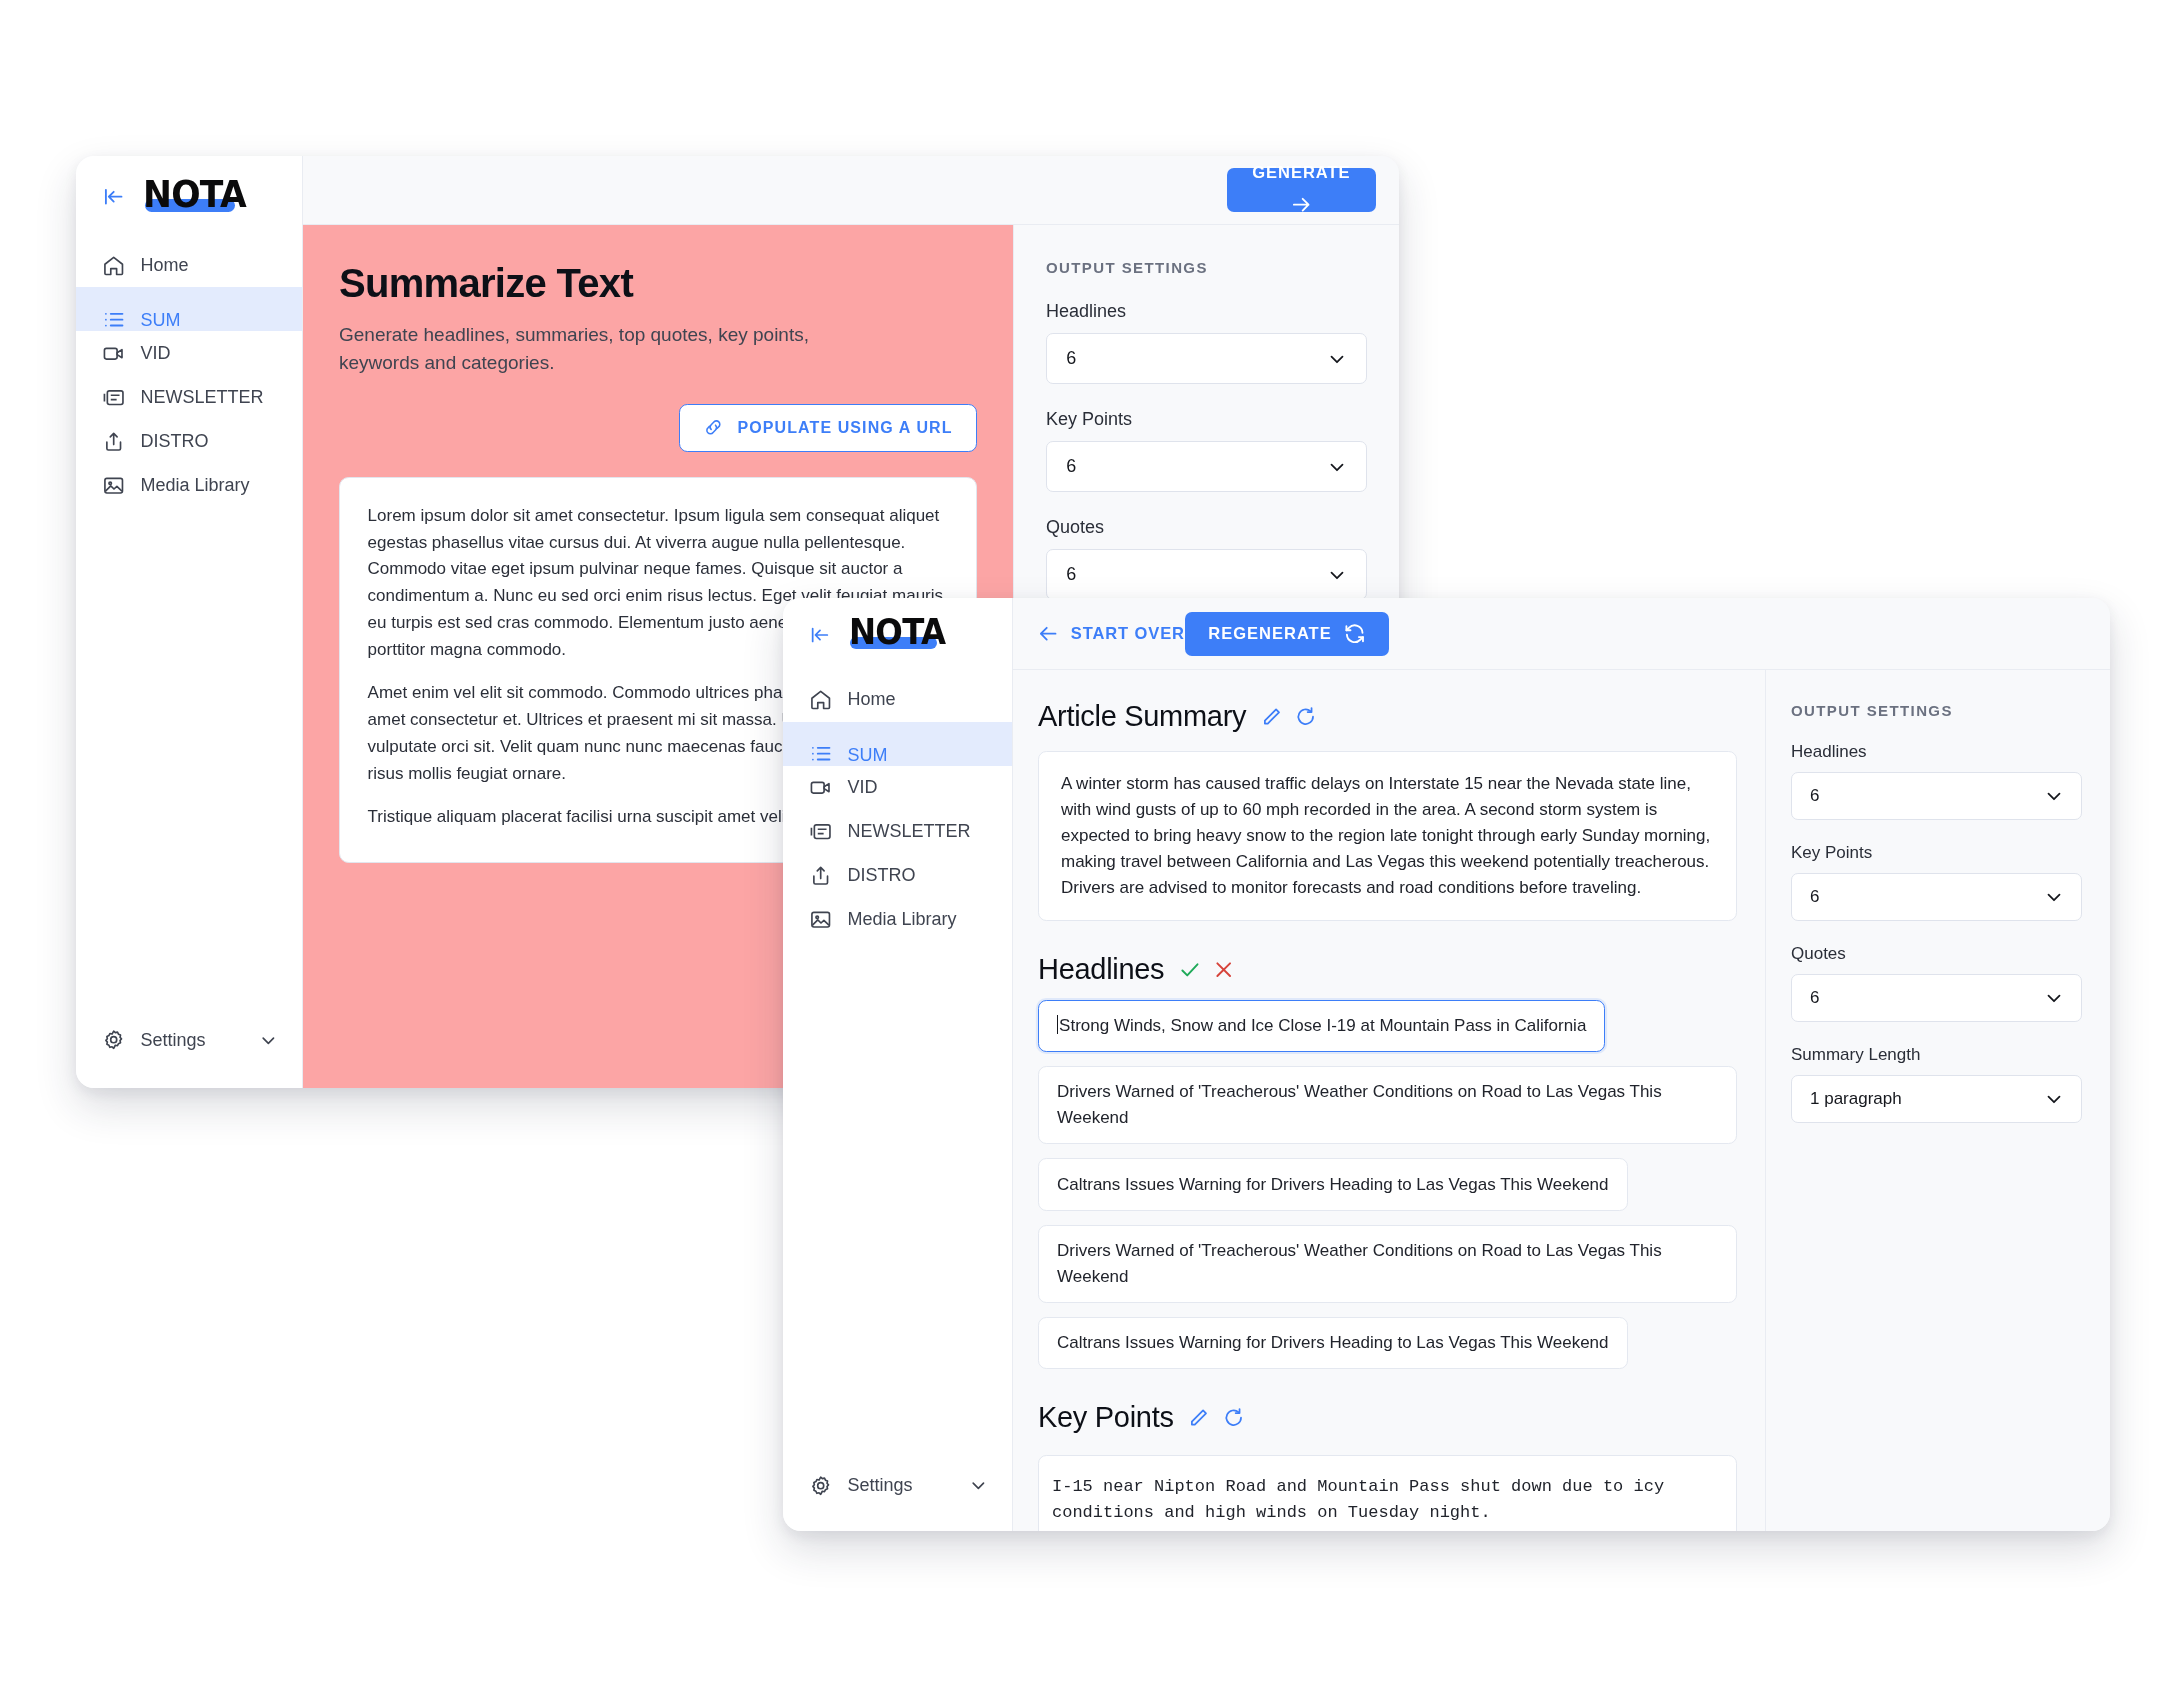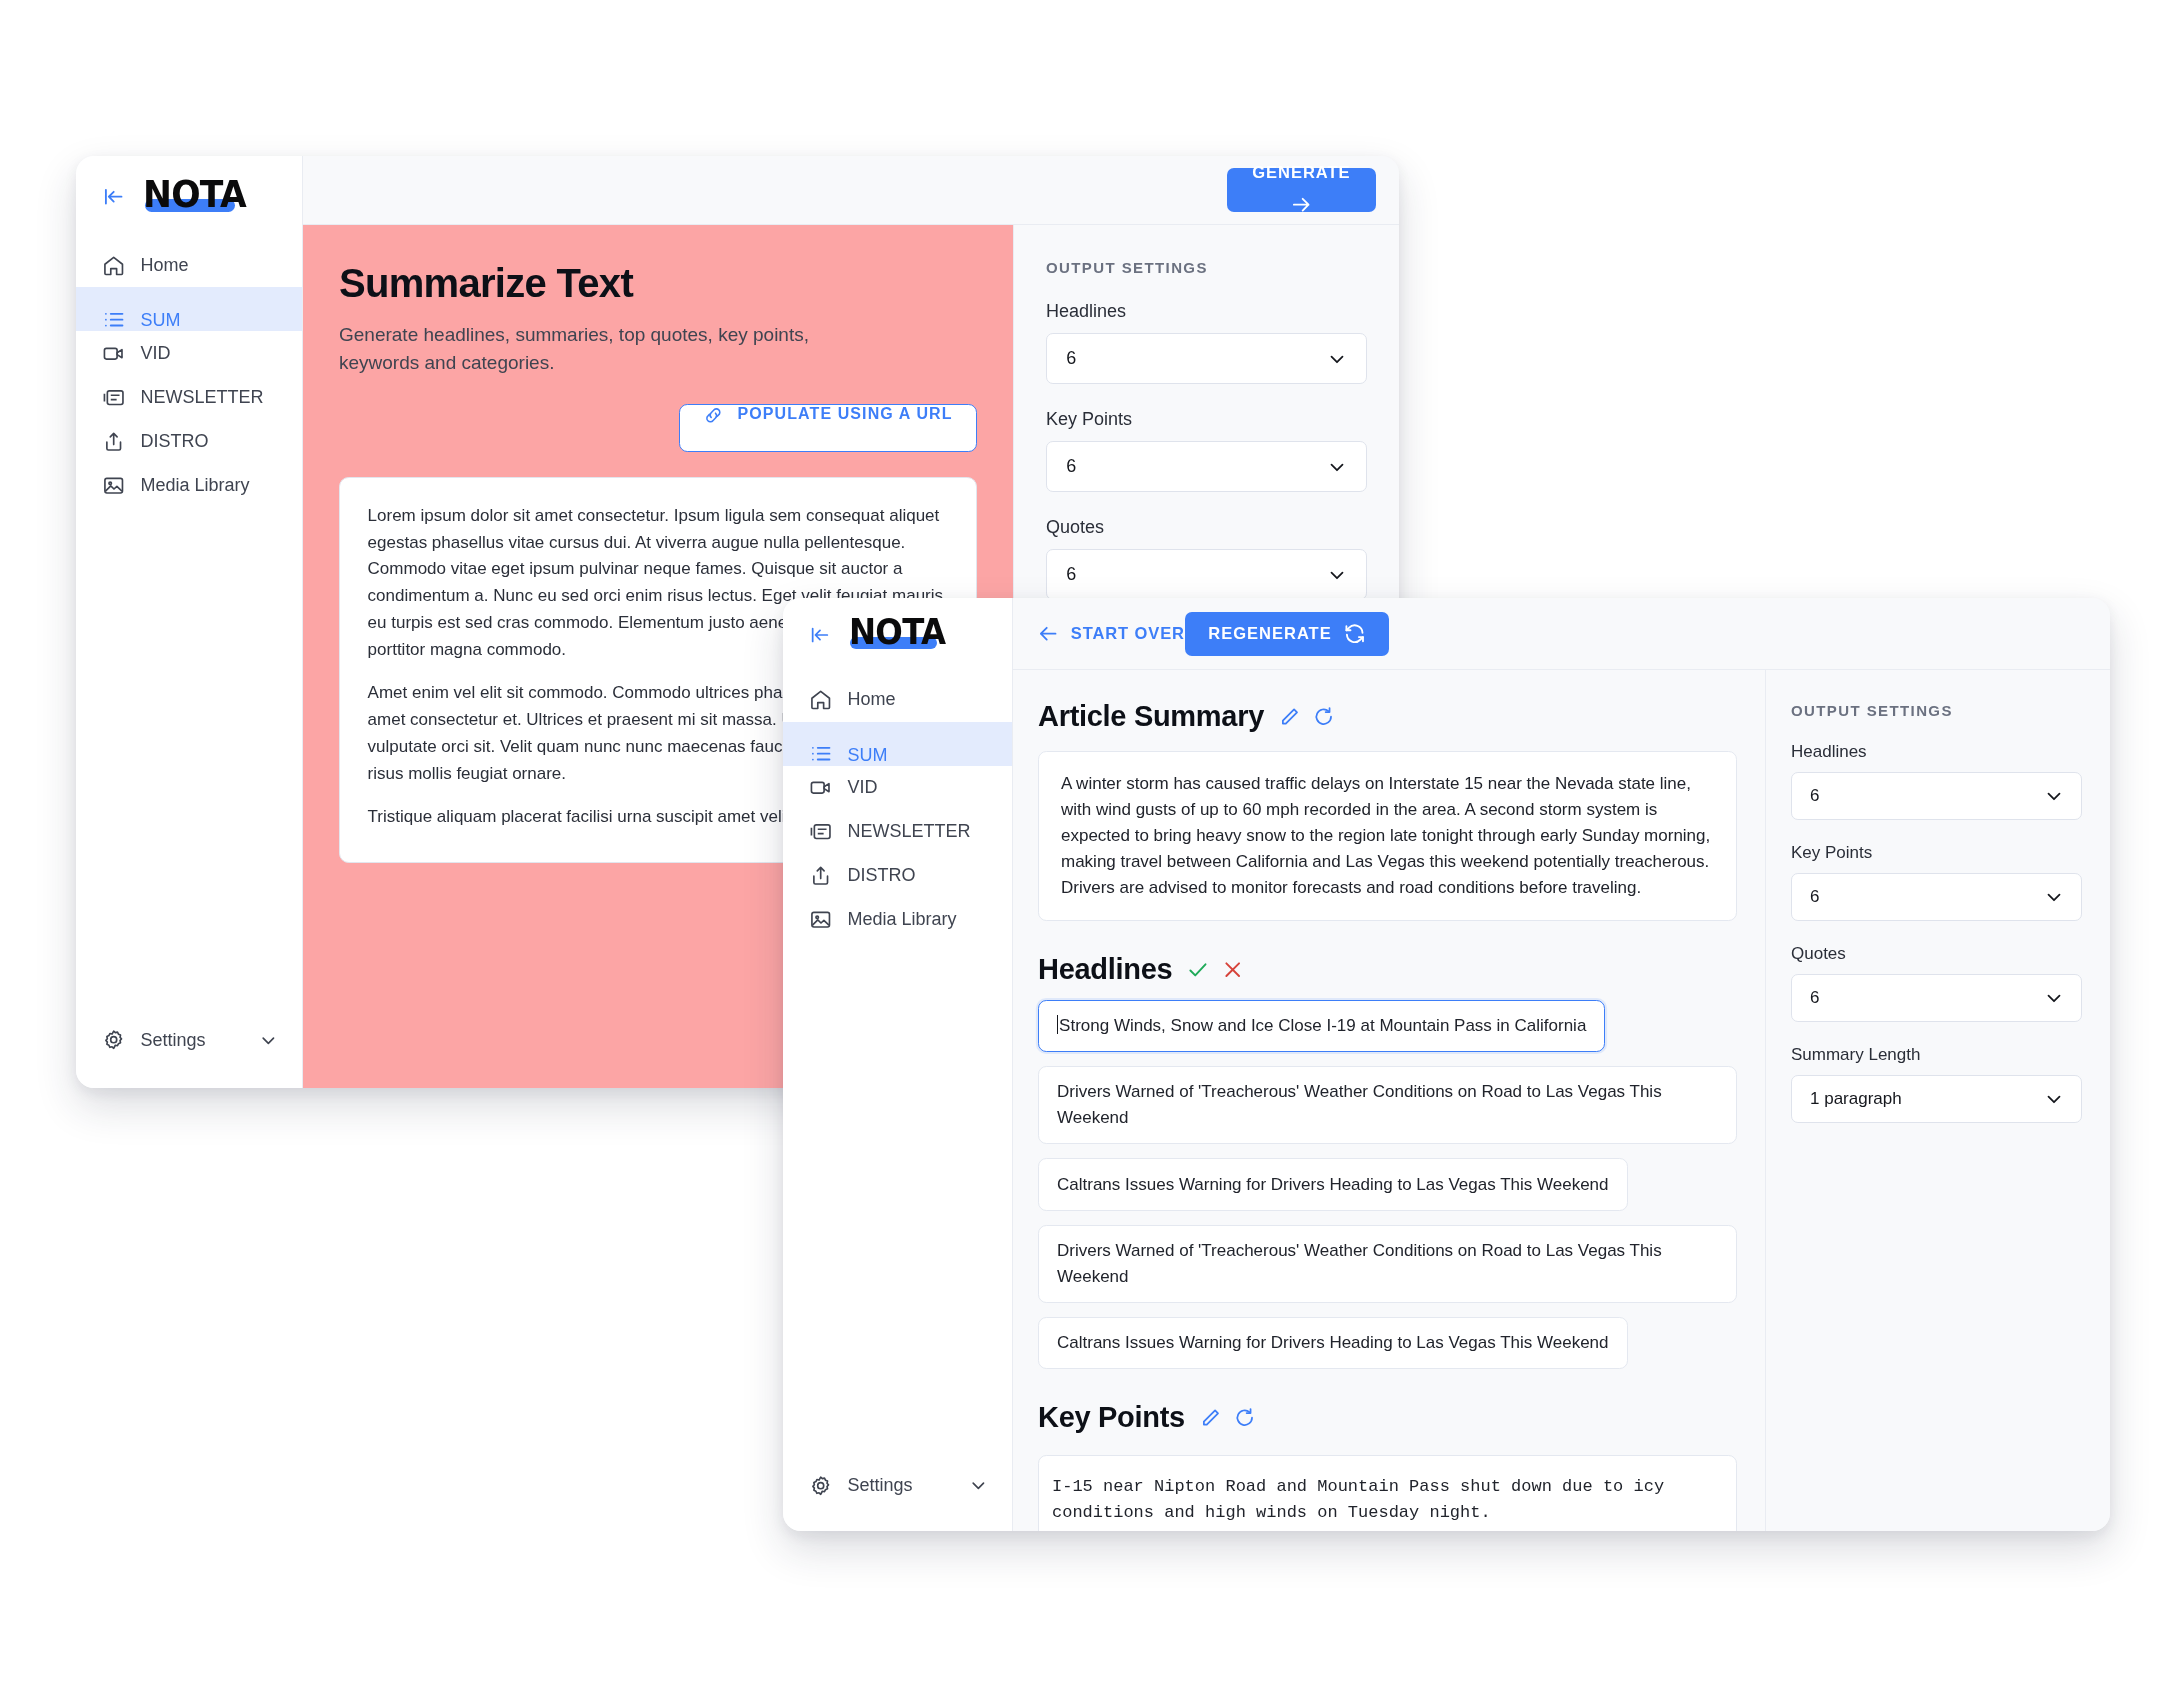--- a/index.html
+++ b/index.html
@@ -115,21 +115,21 @@
   #win-back .btn-primary{height:44px;padding:0 25px;font-size:16.5px;flex-direction:column;}
   #win-back .content{padding:36px 36px 0 36px;background:#fca5a5;}
   #win-back .settings{width:386px;padding:34px 32px 0 32px;}
 
   .page-title{font-size:40px;font-weight:bold;color:#0d1017;letter-spacing:-0.7px;}
   .page-sub{font-size:19px;line-height:1.45;color:#3f4450;margin-top:15px;max-width:482px;}
   .url-btn{
     margin-top:27.6px;margin-left:auto;
     border:1.4px solid #3d7ef8;border-radius:8.3px;background:#fff;
     color:#3d7ef8;font-weight:bold;letter-spacing:1.1px;font-size:16px;
-    height:48px;padding:0 23.4px;display:flex;gap:13.8px;cursor:pointer;
+    height:48px;padding:0 23.4px;display:flex;align-items:center;gap:13.8px;cursor:pointer;
     width:max-content;
   }
   .textarea-card{
     margin-top:25px;background:#fff;border:0.7px solid #e2e6ee;border-radius:9.6px;
     padding:25px 27.6px;font-size:17px;line-height:1.58;color:#2b2f39;
     height:386px;overflow:hidden;
   }
   .textarea-card p+p{margin-top:16.5px;}
 
   #win-back .settings-title{font-size:15px;}
@@ -150,21 +150,21 @@
   #win-front .topbar{height:72px;padding:0 23.4px;justify-content:flex-start;}
   #win-front .startover{font-size:16.5px;}
   #win-front .btn-primary{height:44px;padding:0 23.4px;font-size:16.5px;}
   #win-front .content{padding:30px 27.6px 0 25px;background:#f8f9fb;overflow:hidden;}
   #win-front .settings{width:345px;padding:32px 27.6px 0 25px;}
   #win-front .settings-title{font-size:15px;}
   #win-front .field-label{font-size:17px;margin-top:23.4px;margin-bottom:9.6px;}
   #win-front .select{height:48px;padding:0 16.5px 0 18px;font-size:17px;}
 
   .sec-head{display:flex;align-items:center;gap:13.8px;}
-  .sec-title{font-size:29px;font-weight:bold;color:#0d1017;letter-spacing:-0.3px;}
+  .sec-title{font-size:29px;font-weight:normal;color:#0d1017;letter-spacing:-0.3px;}
   .sec-actions{display:flex;align-items:center;gap:11px;}
   .ibtn{cursor:pointer;display:flex;align-items:center;justify-content:center;}
 
   .card{
     background:#fff;border:0.7px solid #e4e8f0;border-radius:8.3px;
     font-size:17px;line-height:1.52;color:#21242c;
   }
   .summary-card{margin-top:18px;padding:19.3px 22px;}
   .pill{
     margin-top:13.8px;padding:12.4px 18px;width:max-content;max-width:100%;

